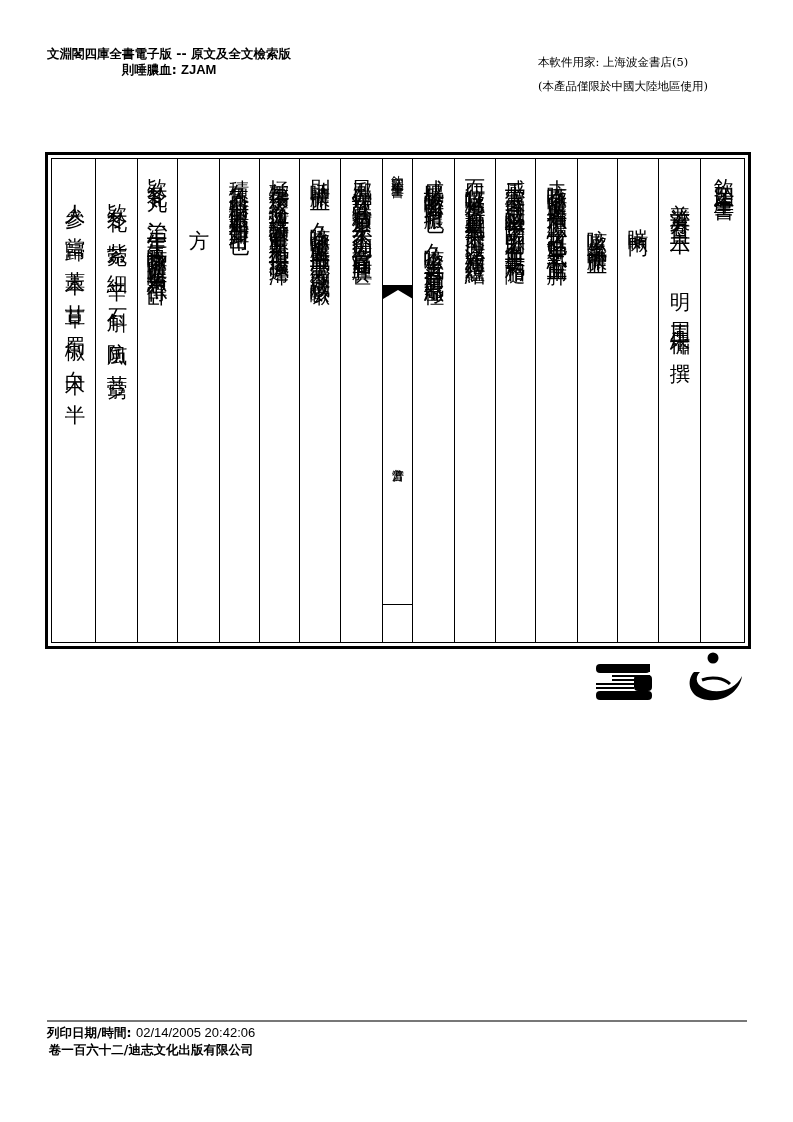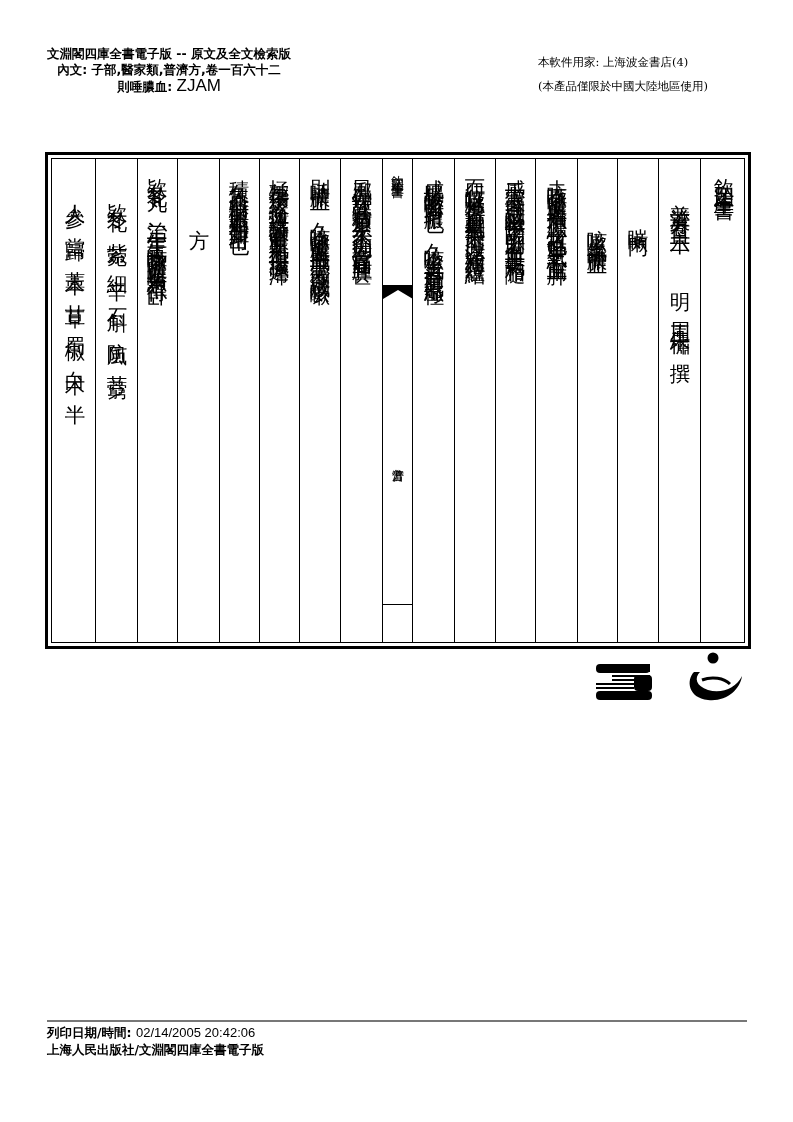--- a/index.html
+++ b/index.html
@@ -1,57 +1,53 @@
 <!DOCTYPE html>
 <html><head>
 <meta charset="utf-8">
 <style>
   html, body { margin: 0; padding: 0; background: #ffffff; }
   body { width: 793px; height: 1122px; position: relative; overflow: hidden;
          font-family: "DejaVu Sans", "Liberation Sans", sans-serif; color: #000; }
   .hdr-left { position: absolute; left: 47px; top: 46px; font-size: 12.5px; font-weight: bold; line-height: 16px; text-align: center; }
-  .hdr-left .latin { font-family: "Liberation Sans", sans-serif; font-weight: normal; font-size: 17px; }
+  .hdr-left .latin { font-family: "Liberation Sans", sans-serif; font-weight: bold; font-size: 13px; }
   .hdr-right { position: absolute; left: 538px; top: 50px; font-size: 11.5px; line-height: 24px; font-family: "DejaVu Serif", serif; }
   .frame-outer { position: absolute; left: 45px; top: 152px; width: 706px; height: 497px;
                  border: 3px solid #000; box-sizing: border-box; }
   .frame-inner { position: absolute; left: 3px; top: 3px; right: 3px; bottom: 3px;
                  border: 1px solid #000; }
   .col { position: absolute; top: 0; bottom: 0; border-left: 1px solid #000; box-sizing: border-box; }
   .col:first-child { border-left: none; }
   .vtext { writing-mode: vertical-rl; text-orientation: upright; font-family: "DejaVu Serif", "Liberation Serif", serif;
            font-size: 20.5px; line-height: 40px; letter-spacing: 4.3px; position: absolute; top: 4px; left: 0; right: 0;
            white-space: pre; }
   .gutter-top { position: absolute; left: 0; right: 0; top: 0; height: 129px; }
   .gutter-top .vtext { font-size: 13px; line-height: 29px; letter-spacing: 2px; top: 6px; }
   .gutter-fish { position: absolute; left: 0; right: 0; top: 126px; height: 18px; }
   .gutter-mid { position: absolute; left: 0; right: 0; top: 300px; }
   .gutter-mid .vtext { font-size: 12px; line-height: 29px; letter-spacing: 0px; top: 0; }
   .gutter-line { position: absolute; left: 0; right: 0; top: 445px; border-top: 1px solid #000; }
   .logo { position: absolute; left: 590px; top: 650px; width: 160px; height: 60px; }
   .footer-rule { position: absolute; left: 47px; top: 1020px; width: 700px; border-top: 2px solid #777; }
-  .footer { position: absolute; left: 47px; top: 1024px; font-size: 12.5px; font-weight: bold; line-height: 17px; }
+  .footer { position: absolute; left: 47px; top: 1024px; font-size: 12.5px; font-weight: bold; line-height: 17px; text-align: center; }
   .footer .latin { font-family: "Liberation Sans", sans-serif; font-weight: normal; font-size: 13px; }
 </style>
 </head>
 <body>
 
 <div class="hdr-left">
   <div>文淵閣四庫全書電子版 -- 原文及全文檢索版</div>
   <div>
-    <span>內文:</span>
-    <span>子部,醫家類,普濟方,卷一百六十二</span>
-  </div>
-  <div>
     <span>則唾膿血:</span>
     <span class="latin">ZJAM</span>
   </div>
 </div>
 
 <div class="hdr-right">
-  <div>本軟件用家: 上海波金書店(4)</div>
+  <div>本軟件用家: 上海波金書店(5)</div>
   <div>(本產品僅限於中國大陸地區使用)</div>
 </div>
 
 <div class="frame-outer">
   <div class="frame-inner">
 
     <div class="col" style="left:0px;width:43px">
       <div class="vtext">　人參　當歸　藁本　甘草　蜀椒　白术　半</div>
     </div>
     <div class="col" style="left:43px;width:42px">
@@ -133,14 +129,14 @@
     <path d="M112,30 C122,26 134,28 140,34" stroke="#000" stroke-width="3" fill="none"></path>
   </svg>
 </div>
 
 <div class="footer-rule"></div>
 <div class="footer">
   <div>
     <span>列印日期/時間:</span>
     <span class="latin">02/14/2005 20:42:06</span>
   </div>
-  <div>上海人民出版社/文淵閣四庫全書電子版</div>
+  <div>卷一百六十二/迪志文化出版有限公司</div>
 </div>
 
 </body></html>

